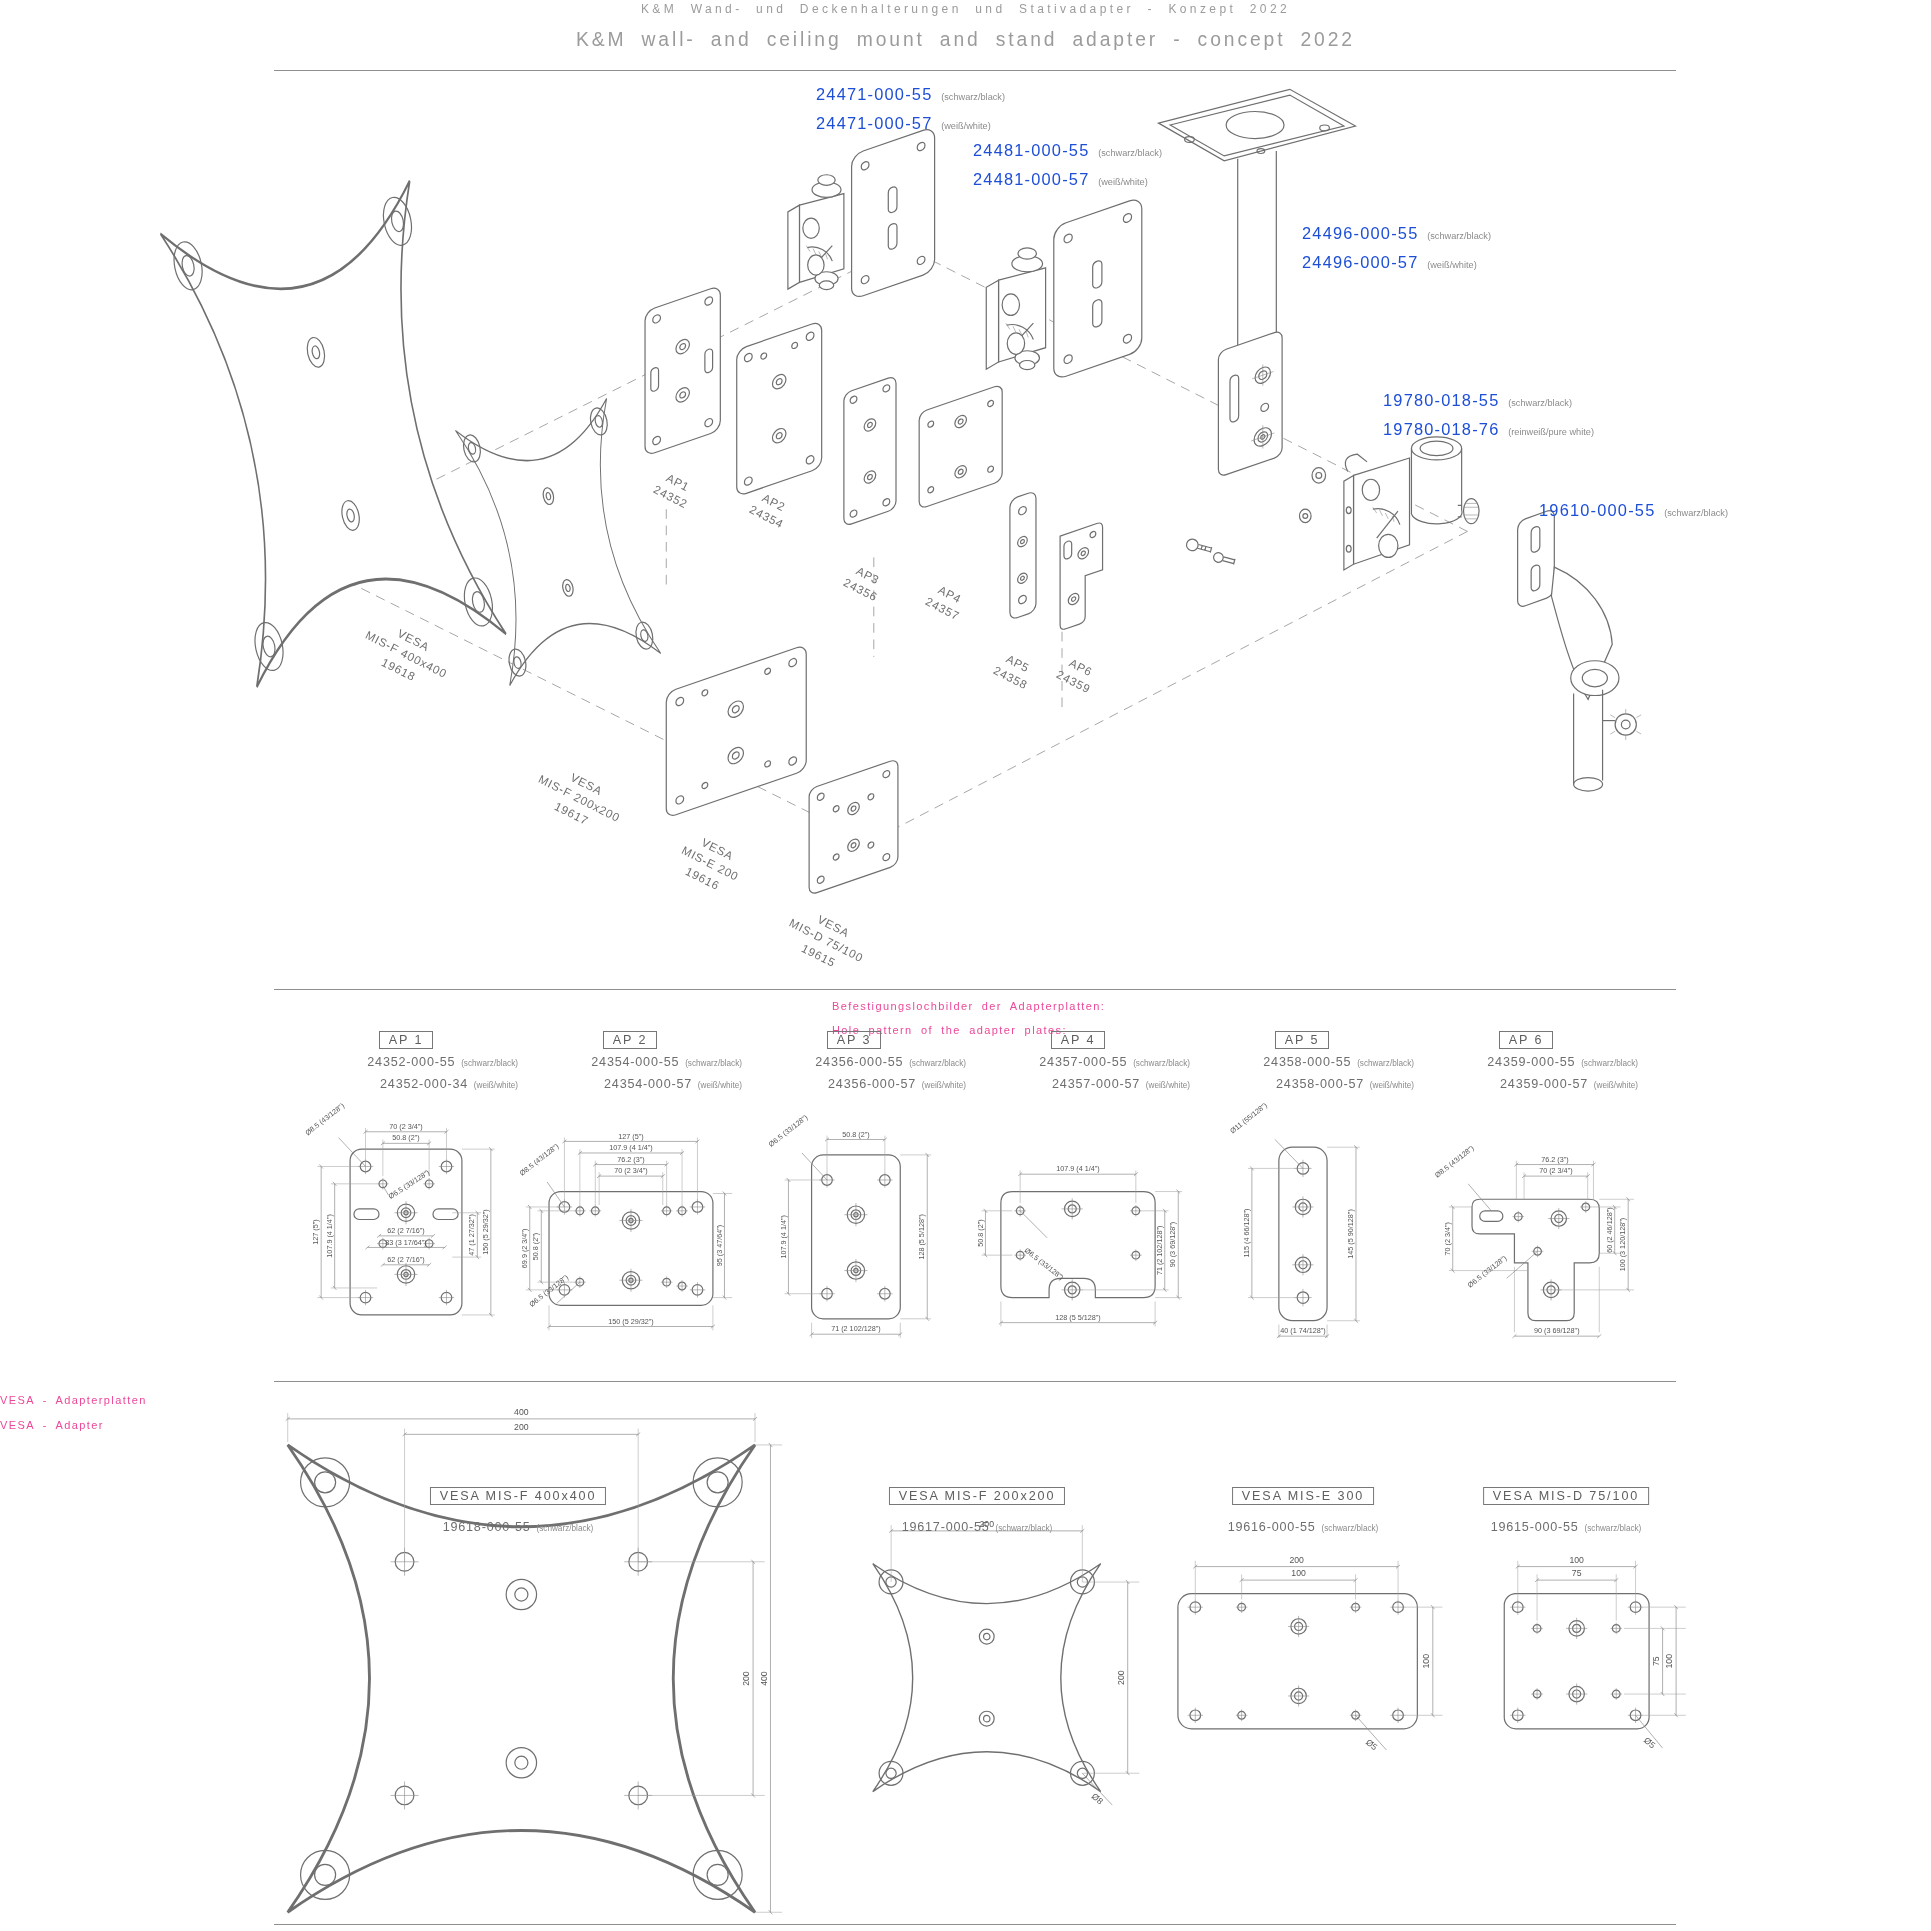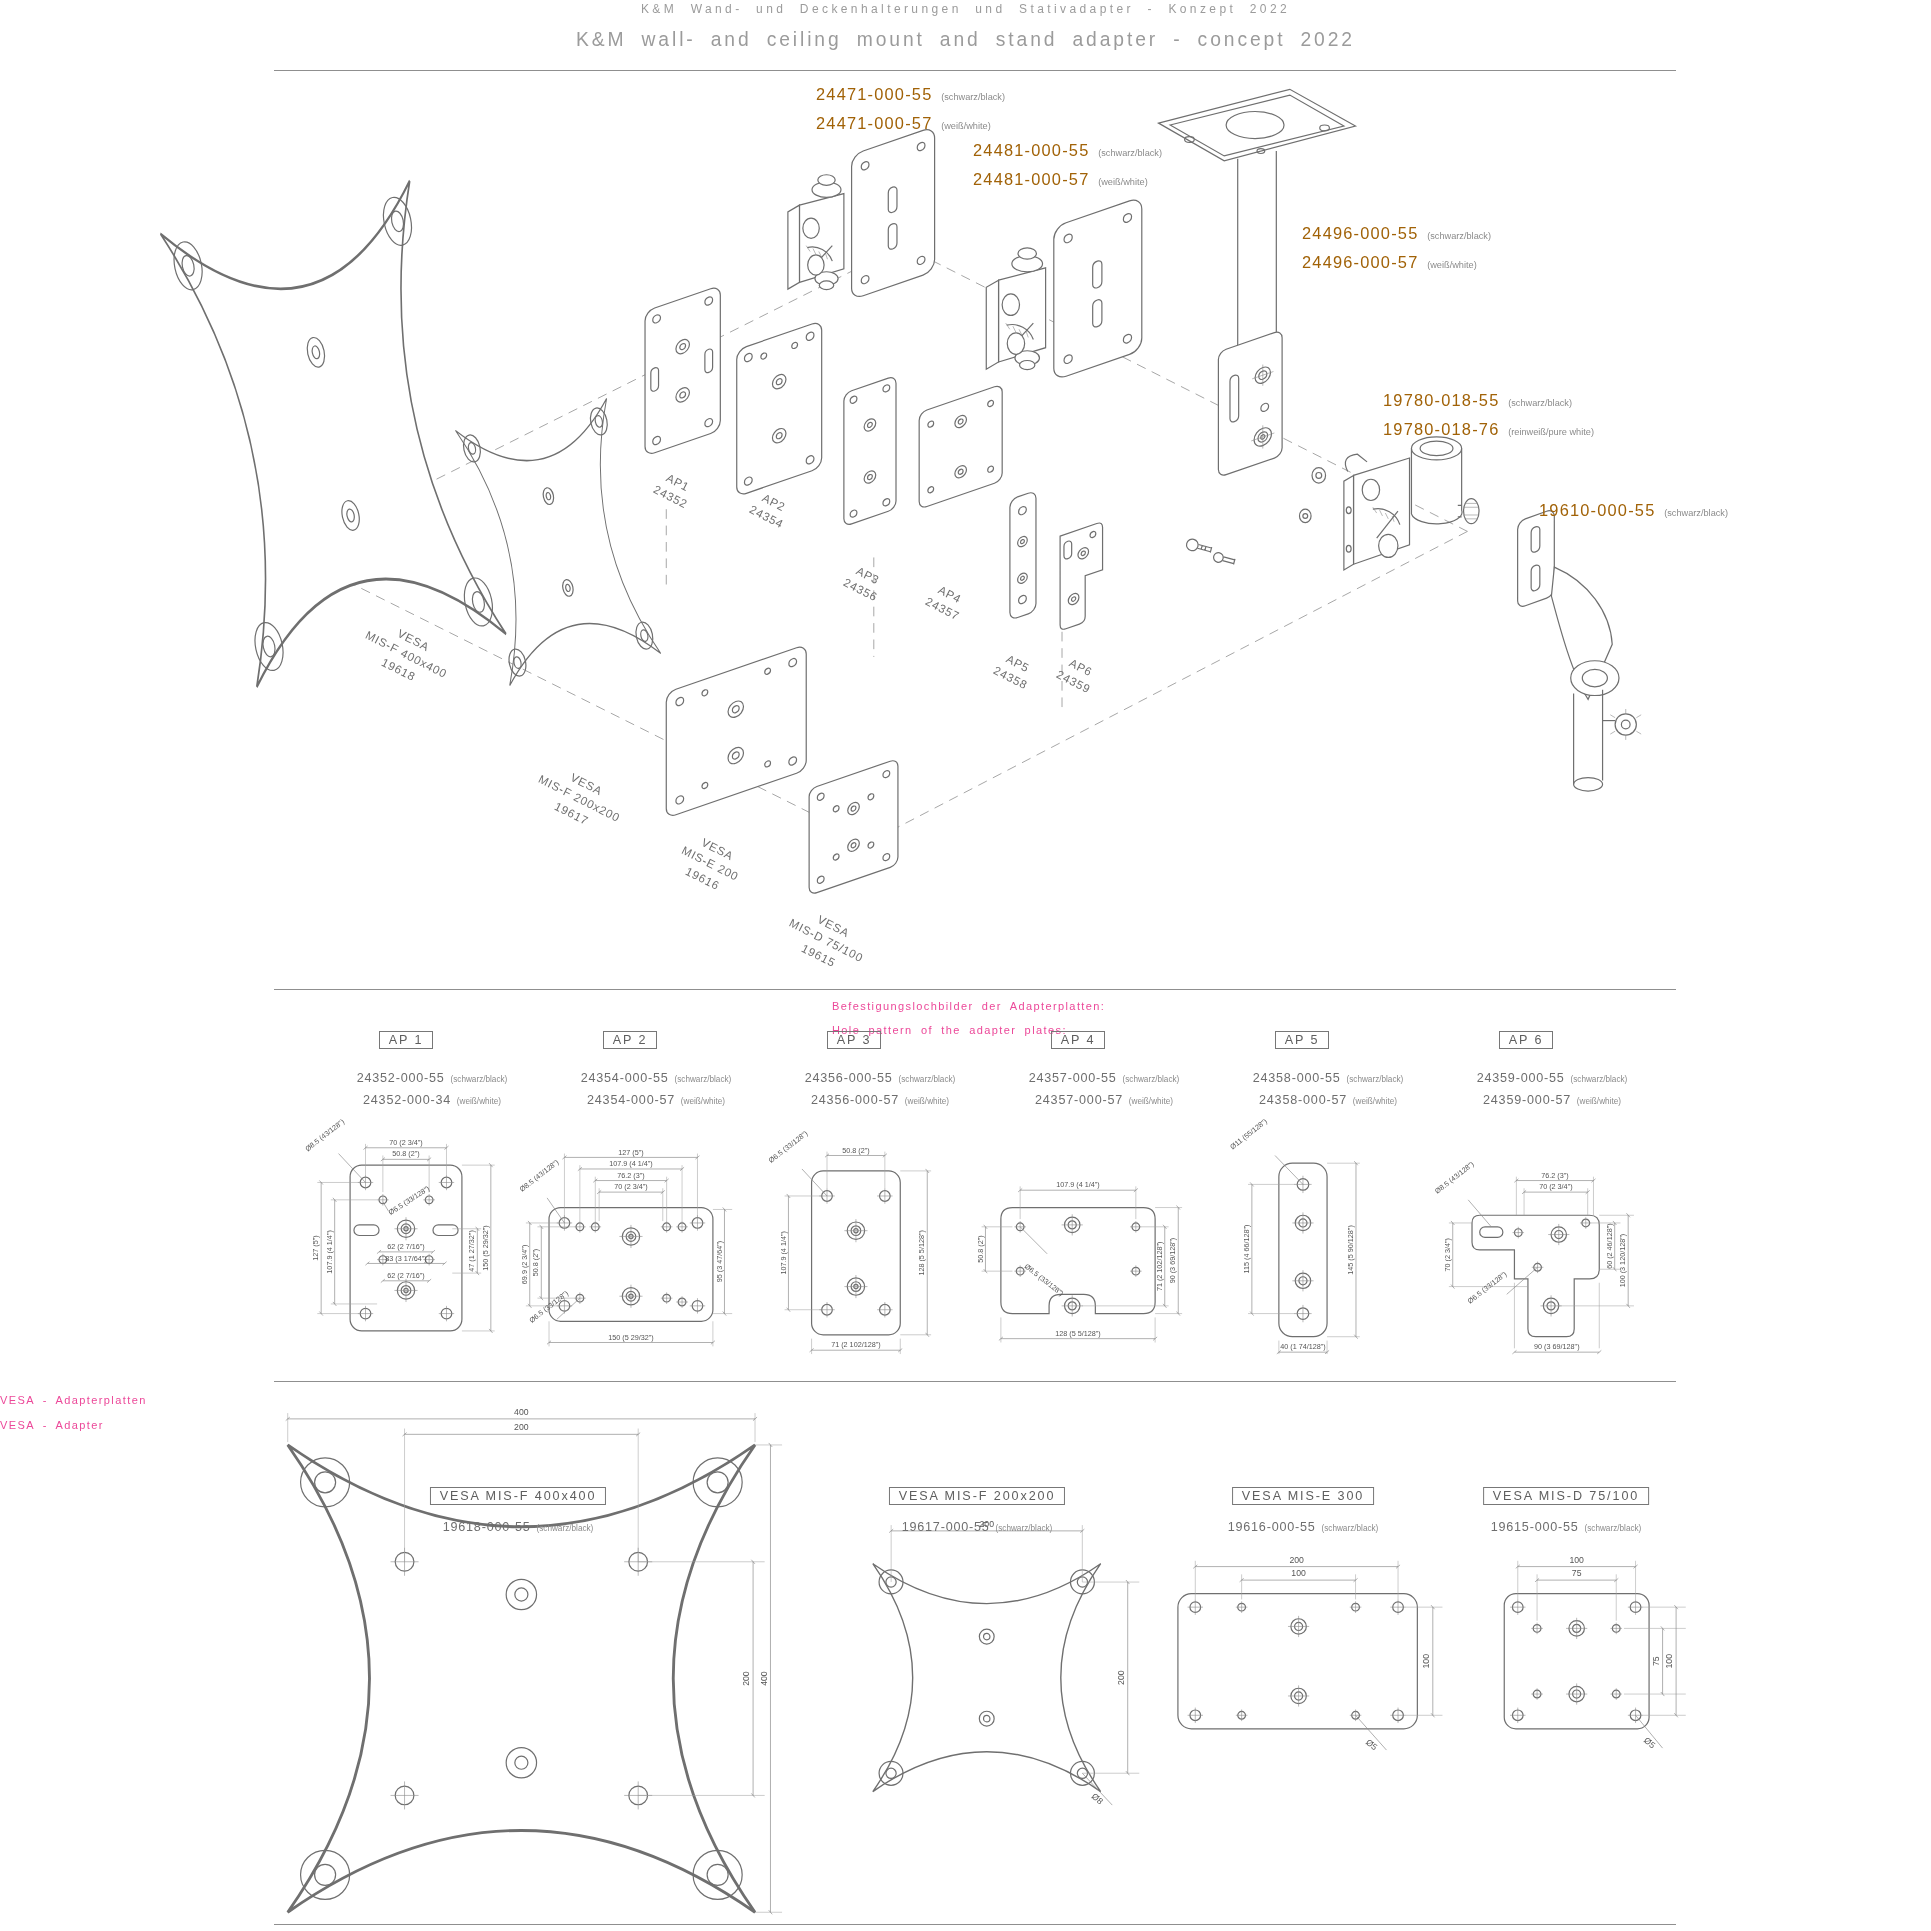--- a/index.html
+++ b/index.html
@@ -16,31 +16,31 @@
   .dsh{stroke:#9a9a9a;stroke-width:.9;fill:none;stroke-dasharray:10 7}
   .dln{stroke:#8a8a8a;stroke-width:.7;fill:none;marker-start:url(#mt);marker-end:url(#mt)}
   .ldr{stroke:#8a8a8a;stroke-width:.7;fill:none}
   .ext{stroke:#a0a0a0;stroke-width:.55;fill:none}
   text.dt{font-size:7.5px;fill:#555;text-anchor:middle;font-family:"Liberation Sans",sans-serif}
   text.dts{font-size:7.5px;fill:#555;text-anchor:start;font-family:"Liberation Sans",sans-serif}
   text.db{font-size:9px;fill:#555;text-anchor:middle;font-family:"Liberation Sans",sans-serif}
   text.dbs{font-size:9px;fill:#555;text-anchor:start;font-family:"Liberation Sans",sans-serif}
   .plabel{position:absolute;white-space:nowrap}
   .prow{line-height:26px}
-  .pnum{font-size:16.4px;letter-spacing:1.2px;color:#a16207}
+  .pnum{font-size:16.4px;letter-spacing:1.2px;color:#1d4ed8}
   .pnote{font-size:9.2px;color:#8a8a8a;margin-left:8.7px}
   .rlabel{position:absolute;text-align:center;color:#6e6e6e;font-size:11.6px;line-height:16.4px;
           letter-spacing:0.8px;white-space:nowrap;transform:translate(-50%,-50%) rotate(27deg)}
   .s2head,.s3line{color:#ec4899;font-size:11px;letter-spacing:1.4px;word-spacing:3.9px;position:absolute;white-space:nowrap}
   .s3line{width:100%;text-align:left}
   .hrow{position:absolute;top:1030px;left:294px;display:flex}
   .hcol{width:224px;text-align:center}
   .tagbox{display:inline-block;border:1.2px solid #777;padding:1px 8.7px;font-size:12.6px;
           letter-spacing:1.9px;color:#5e5e5e}
-  .hparts{text-align:center;padding-left:52px;margin-top:18px;height:44px}
+  .hparts{text-align:right;padding-left:52px;margin-top:2px;height:44px}
   .hnum{font-size:12.6px;letter-spacing:0.8px;color:#6e6e6e;line-height:22px}
   .hnote{font-size:8.2px;color:#8a8a8a;margin-left:5.8px}
   .hpd{position:static;display:block;margin:3.9px auto 0}
   .vtag,.vpart{position:absolute;transform:translateX(-50%);white-space:nowrap}
   .vtag{top:1486px}
   .vpart{top:1516px}
 </style>
 </head>
 <body>
 

